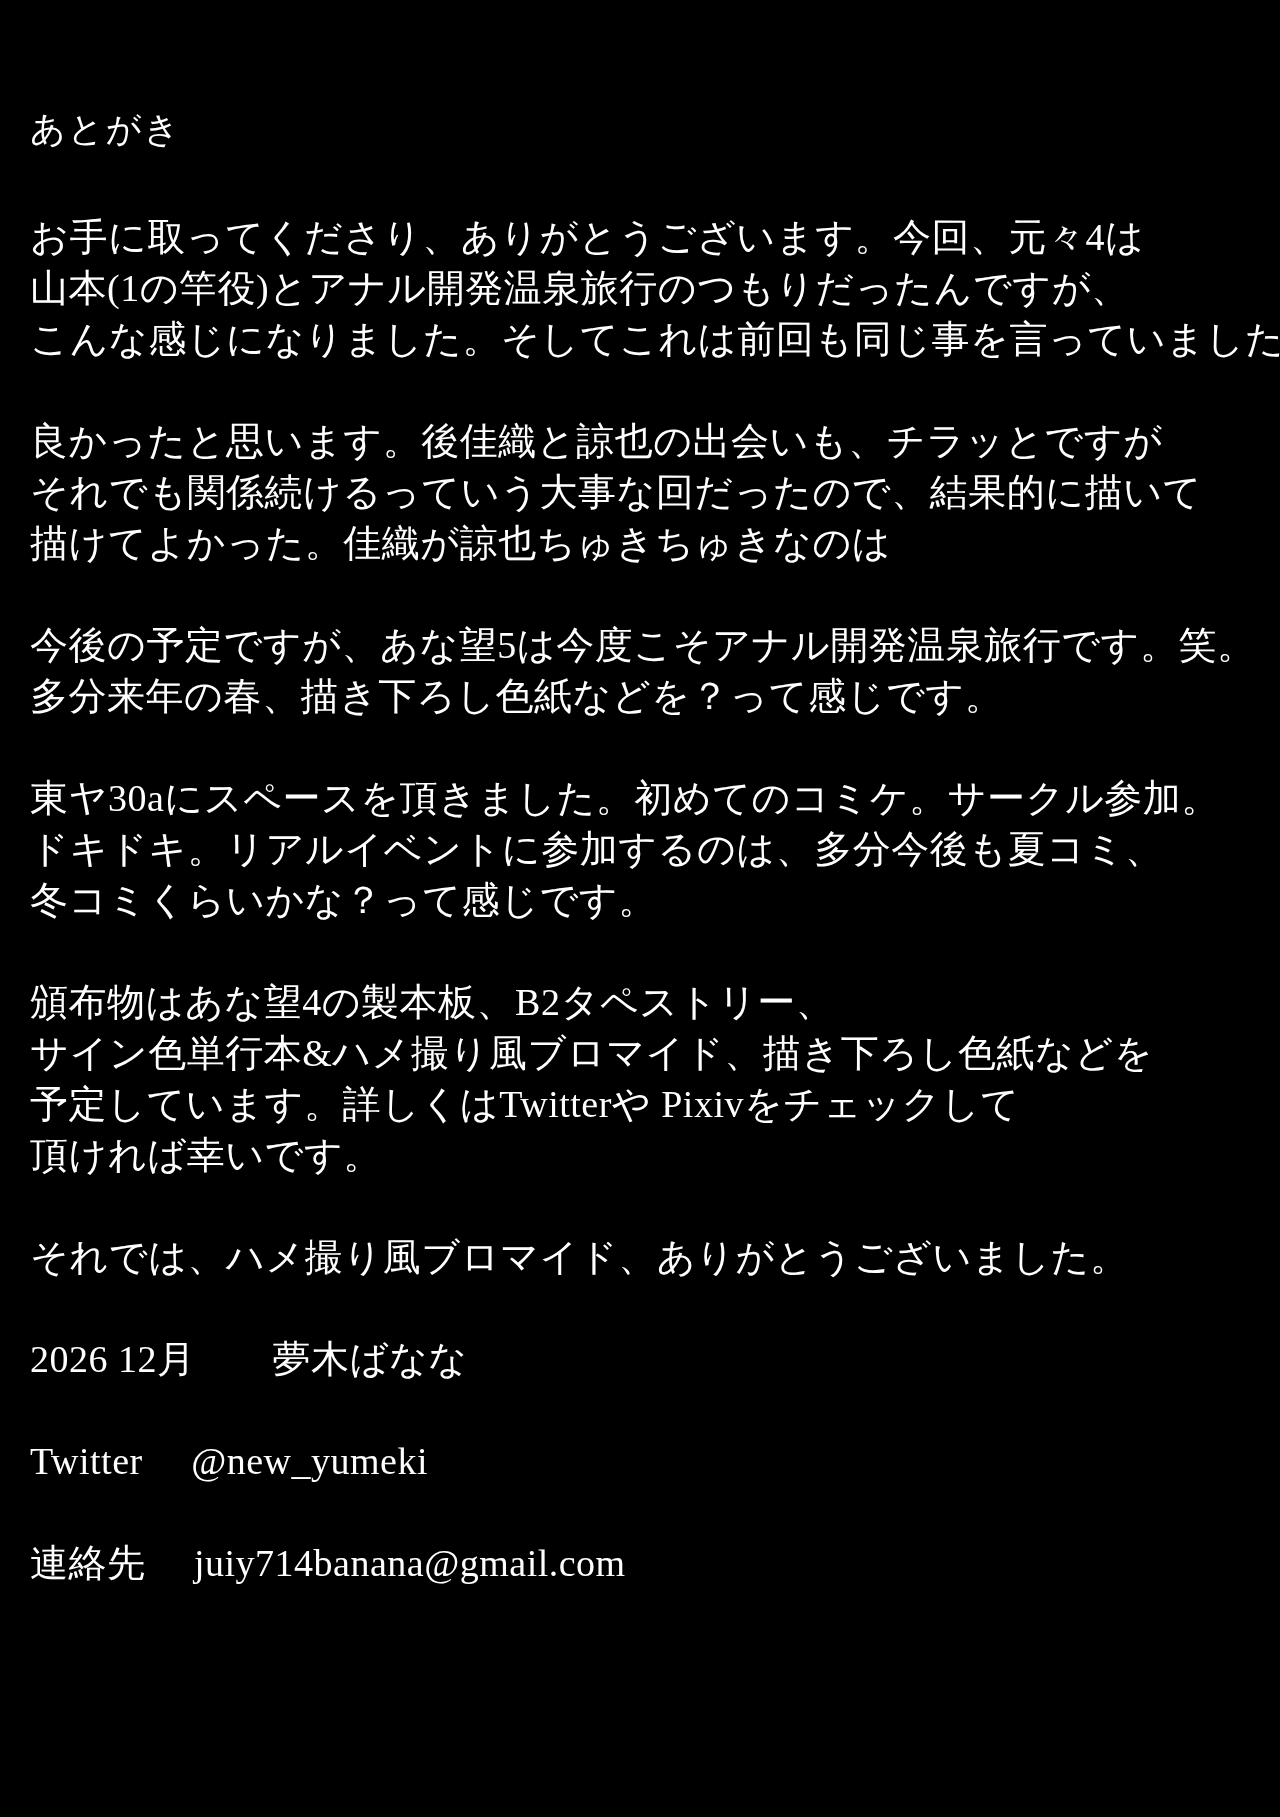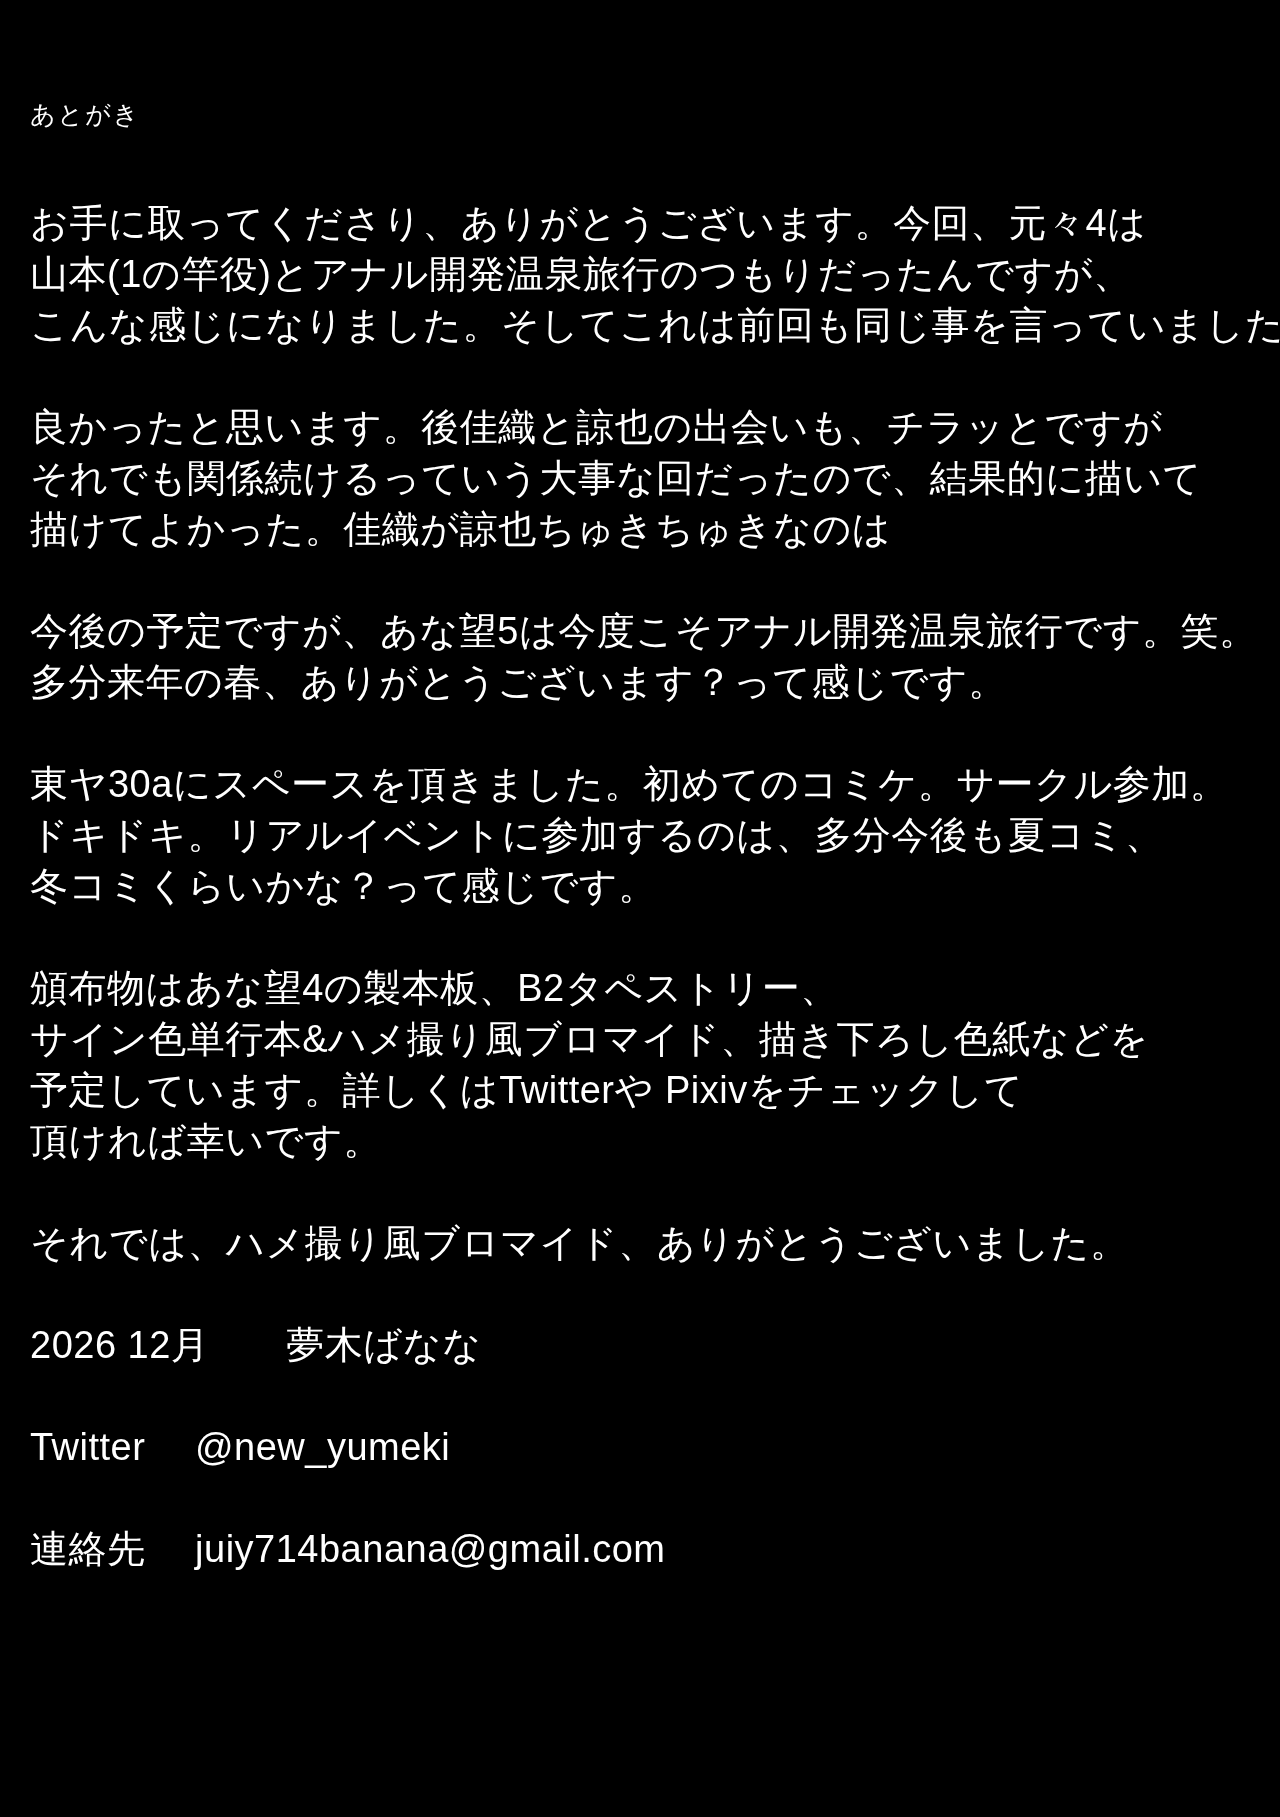--- a/index.html
+++ b/index.html
@@ -15,28 +15,29 @@
     overflow: hidden;
   }
   .page {
     box-sizing: border-box;
     width: 1280px;
     height: 1817px;
     padding: 88px 28px 40px 30px;
     background: #000000;
   }
   .title {
-    font-size: 25px;
+    font-size: 35px;
     font-weight: 500;
-    margin: 1px 0 58px 0;
+    margin: 15px 0 58px 0;
     line-height: 51px;
     letter-spacing: 2px;
   }
   .paragraph {
     margin: 0 0 51px 0;
+    font-family: Liberation Serif, serif;
   }
   .line {
     font-size: 38px;
     font-weight: 500;
     line-height: 51px;
     white-space: nowrap;
     letter-spacing: 0.5px;
   }
 </style>
 </head>
@@ -50,21 +51,21 @@
         <div class="line">山本(1の竿役)とアナル開発温泉旅行のつもりだったんですが、</div>
         <div class="line">こんな感じになりました。そしてこれは前回も同じ事を言っていました。</div>
       </div>
       <div class="paragraph">
         <div class="line">良かったと思います。後佳織と諒也の出会いも、チラッとですが</div>
         <div class="line">それでも関係続けるっていう大事な回だったので、結果的に描いて</div>
         <div class="line">描けてよかった。佳織が諒也ちゅきちゅきなのは</div>
       </div>
       <div class="paragraph">
         <div class="line">今後の予定ですが、あな望5は今度こそアナル開発温泉旅行です。笑。</div>
-        <div class="line">多分来年の春、ありがとうございます？って感じです。</div>
+        <div class="line">多分来年の春、描き下ろし色紙などを？って感じです。</div>
       </div>
       <div class="paragraph">
         <div class="line">東ヤ30aにスペースを頂きました。初めてのコミケ。サークル参加。</div>
         <div class="line">ドキドキ。リアルイベントに参加するのは、多分今後も夏コミ、</div>
         <div class="line">冬コミくらいかな？って感じです。</div>
       </div>
       <div class="paragraph">
         <div class="line">頒布物はあな望4の製本板、B2タペストリー、</div>
         <div class="line">サイン色単行本&amp;ハメ撮り風ブロマイド、描き下ろし色紙などを</div>
         <div class="line">予定しています。詳しくはTwitterや Pixivをチェックして</div>

